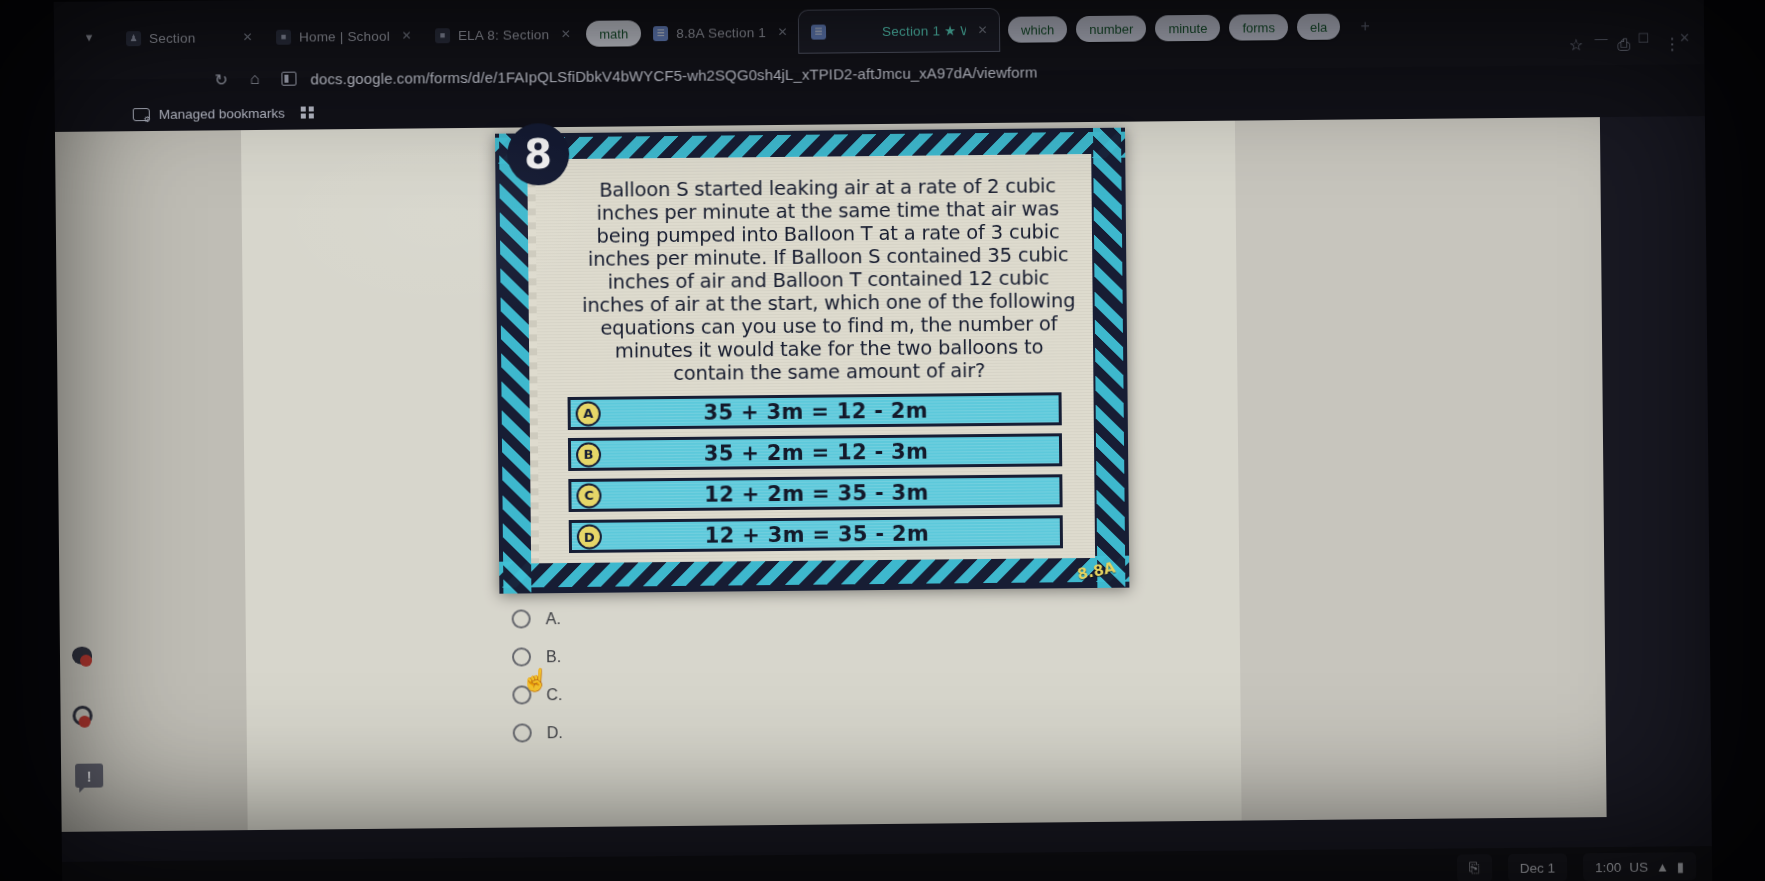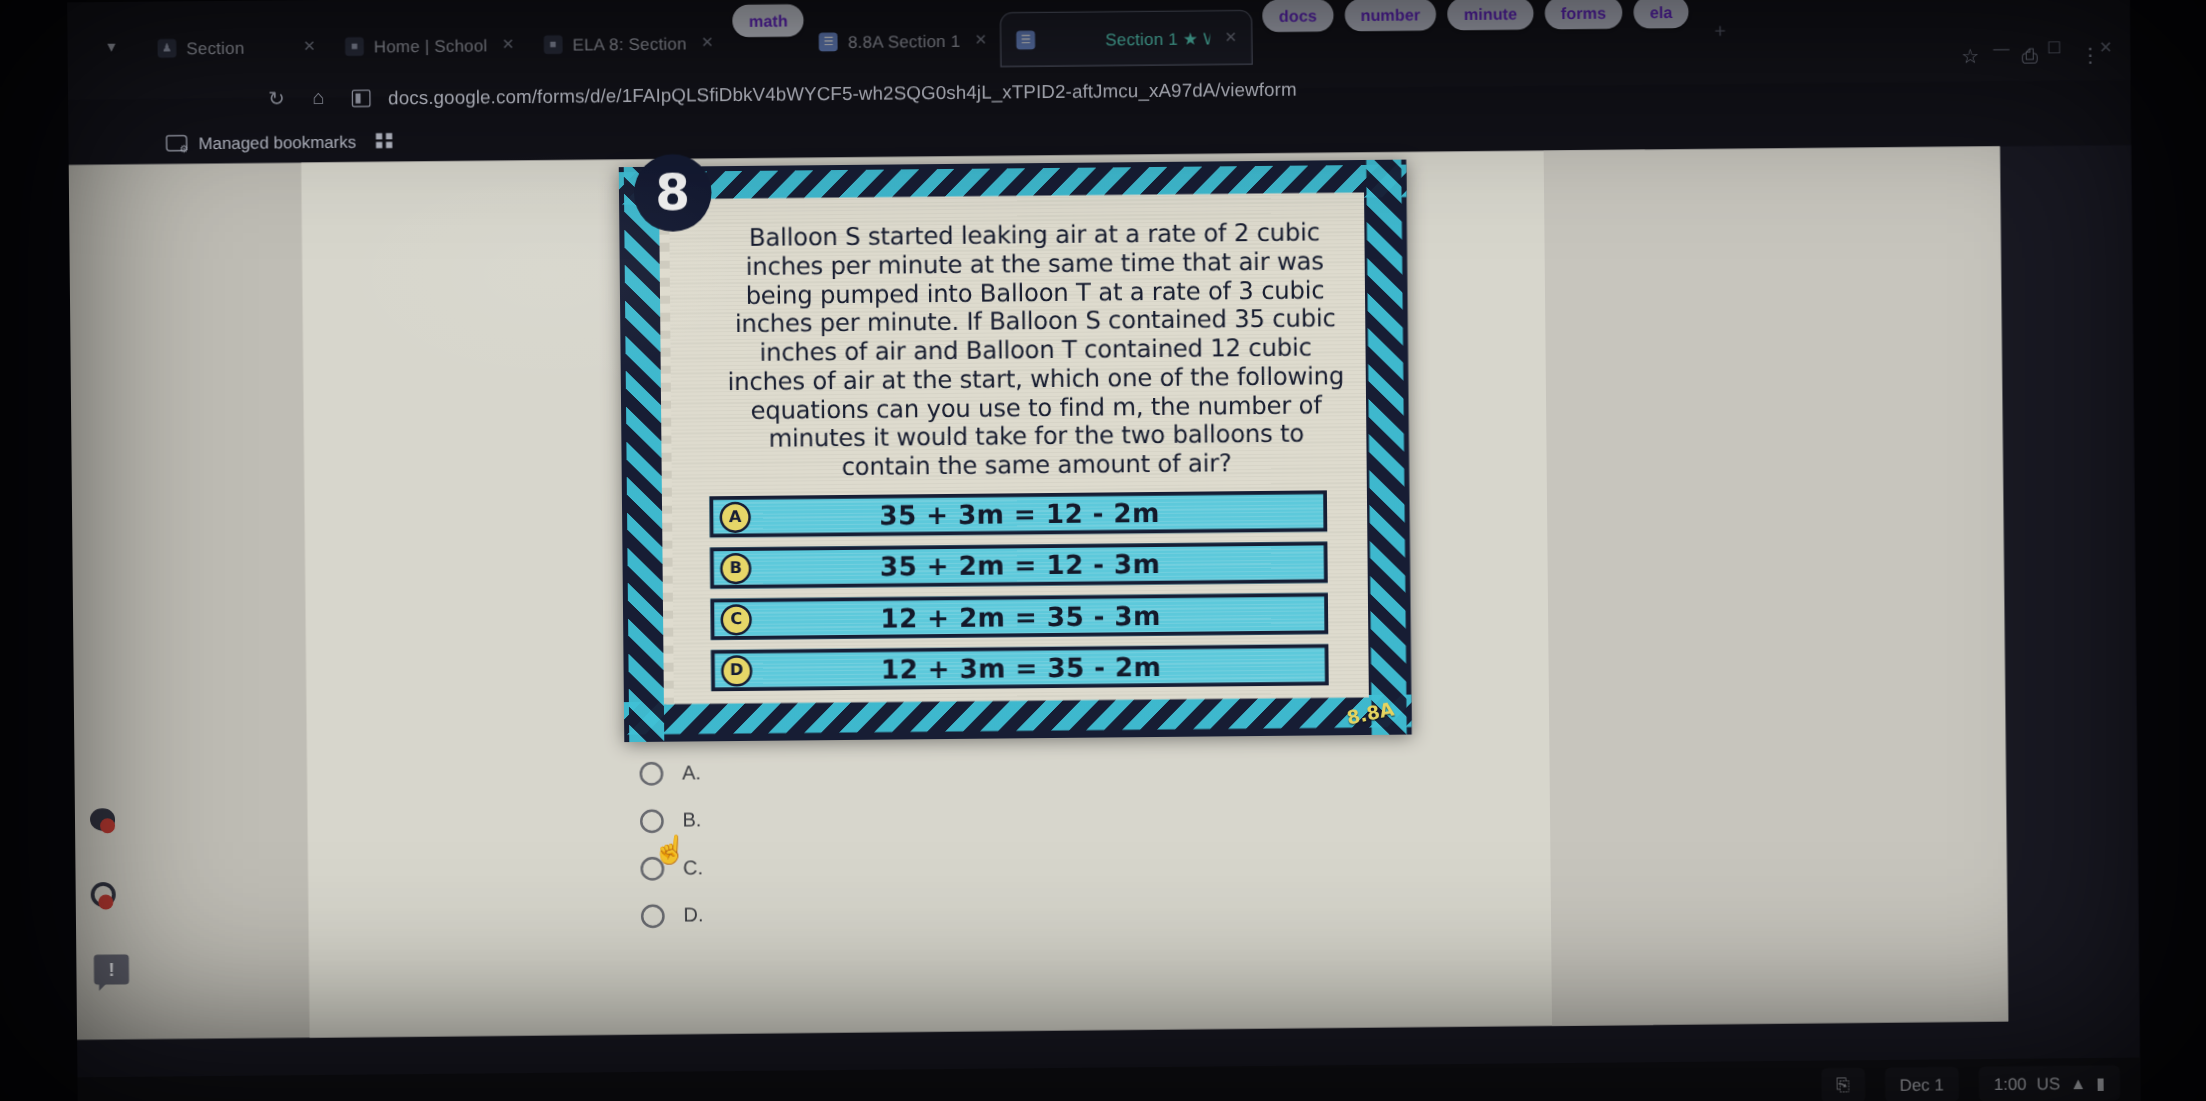--- a/index.html
+++ b/index.html
@@ -77,26 +77,26 @@
   }
   .tab.active {
     background: #1b1c28;
     color: #e7eaf4;
     box-shadow: 0 0 0 1px rgba(190,200,230,.42);
   }
   .tab.active .tab-title { opacity: 1; color: #5eead4; margin-left: 48px; }
 
   
   .pill {
-    height: 26px; margin-bottom: 25px; margin-left: 9px;
+    height: 26px; margin-bottom: 8px; margin-left: 9px;
     padding: 0 13px;
     border-radius: 13px;
     background: #ced2e2;
-    color: #6d28d9;
-    font-size: 13px; font-weight: bold;
+    color: #14532d;
+    font-size: 13px; font-weight: normal;
     display: flex; align-items: center;
     white-space: nowrap;
     box-shadow: 0 1px 2px rgba(0,0,0,.5);
   }
   .pill.mathpill { margin-left: 4px; background: #e4e7f2; }
   .newtab {
     width: 30px; height: 30px; margin-bottom: 6px; margin-left: 10px;
     display: flex; align-items: center; justify-content: center;
     color: #5d6172; font-size: 16px;
   }
@@ -412,21 +412,21 @@
           <span class="tab-title">8.8A Section 1</span>
           <span class="tab-close">✕</span>
         </div>
 
         <div class="tab active">
           <span class="favicon forms">☰</span>
           <span class="tab-title">Section 1 ★ W:</span>
           <span class="tab-close">✕</span>
         </div>
 
-        <div class="pill">docs</div>
+        <div class="pill">which</div>
         <div class="pill">number</div>
         <div class="pill">minute</div>
         <div class="pill">forms</div>
         <div class="pill">ela</div>
 
         <div class="newtab">+</div>
       </div>
 
       <div class="wincontrols">
         <span>—</span>

